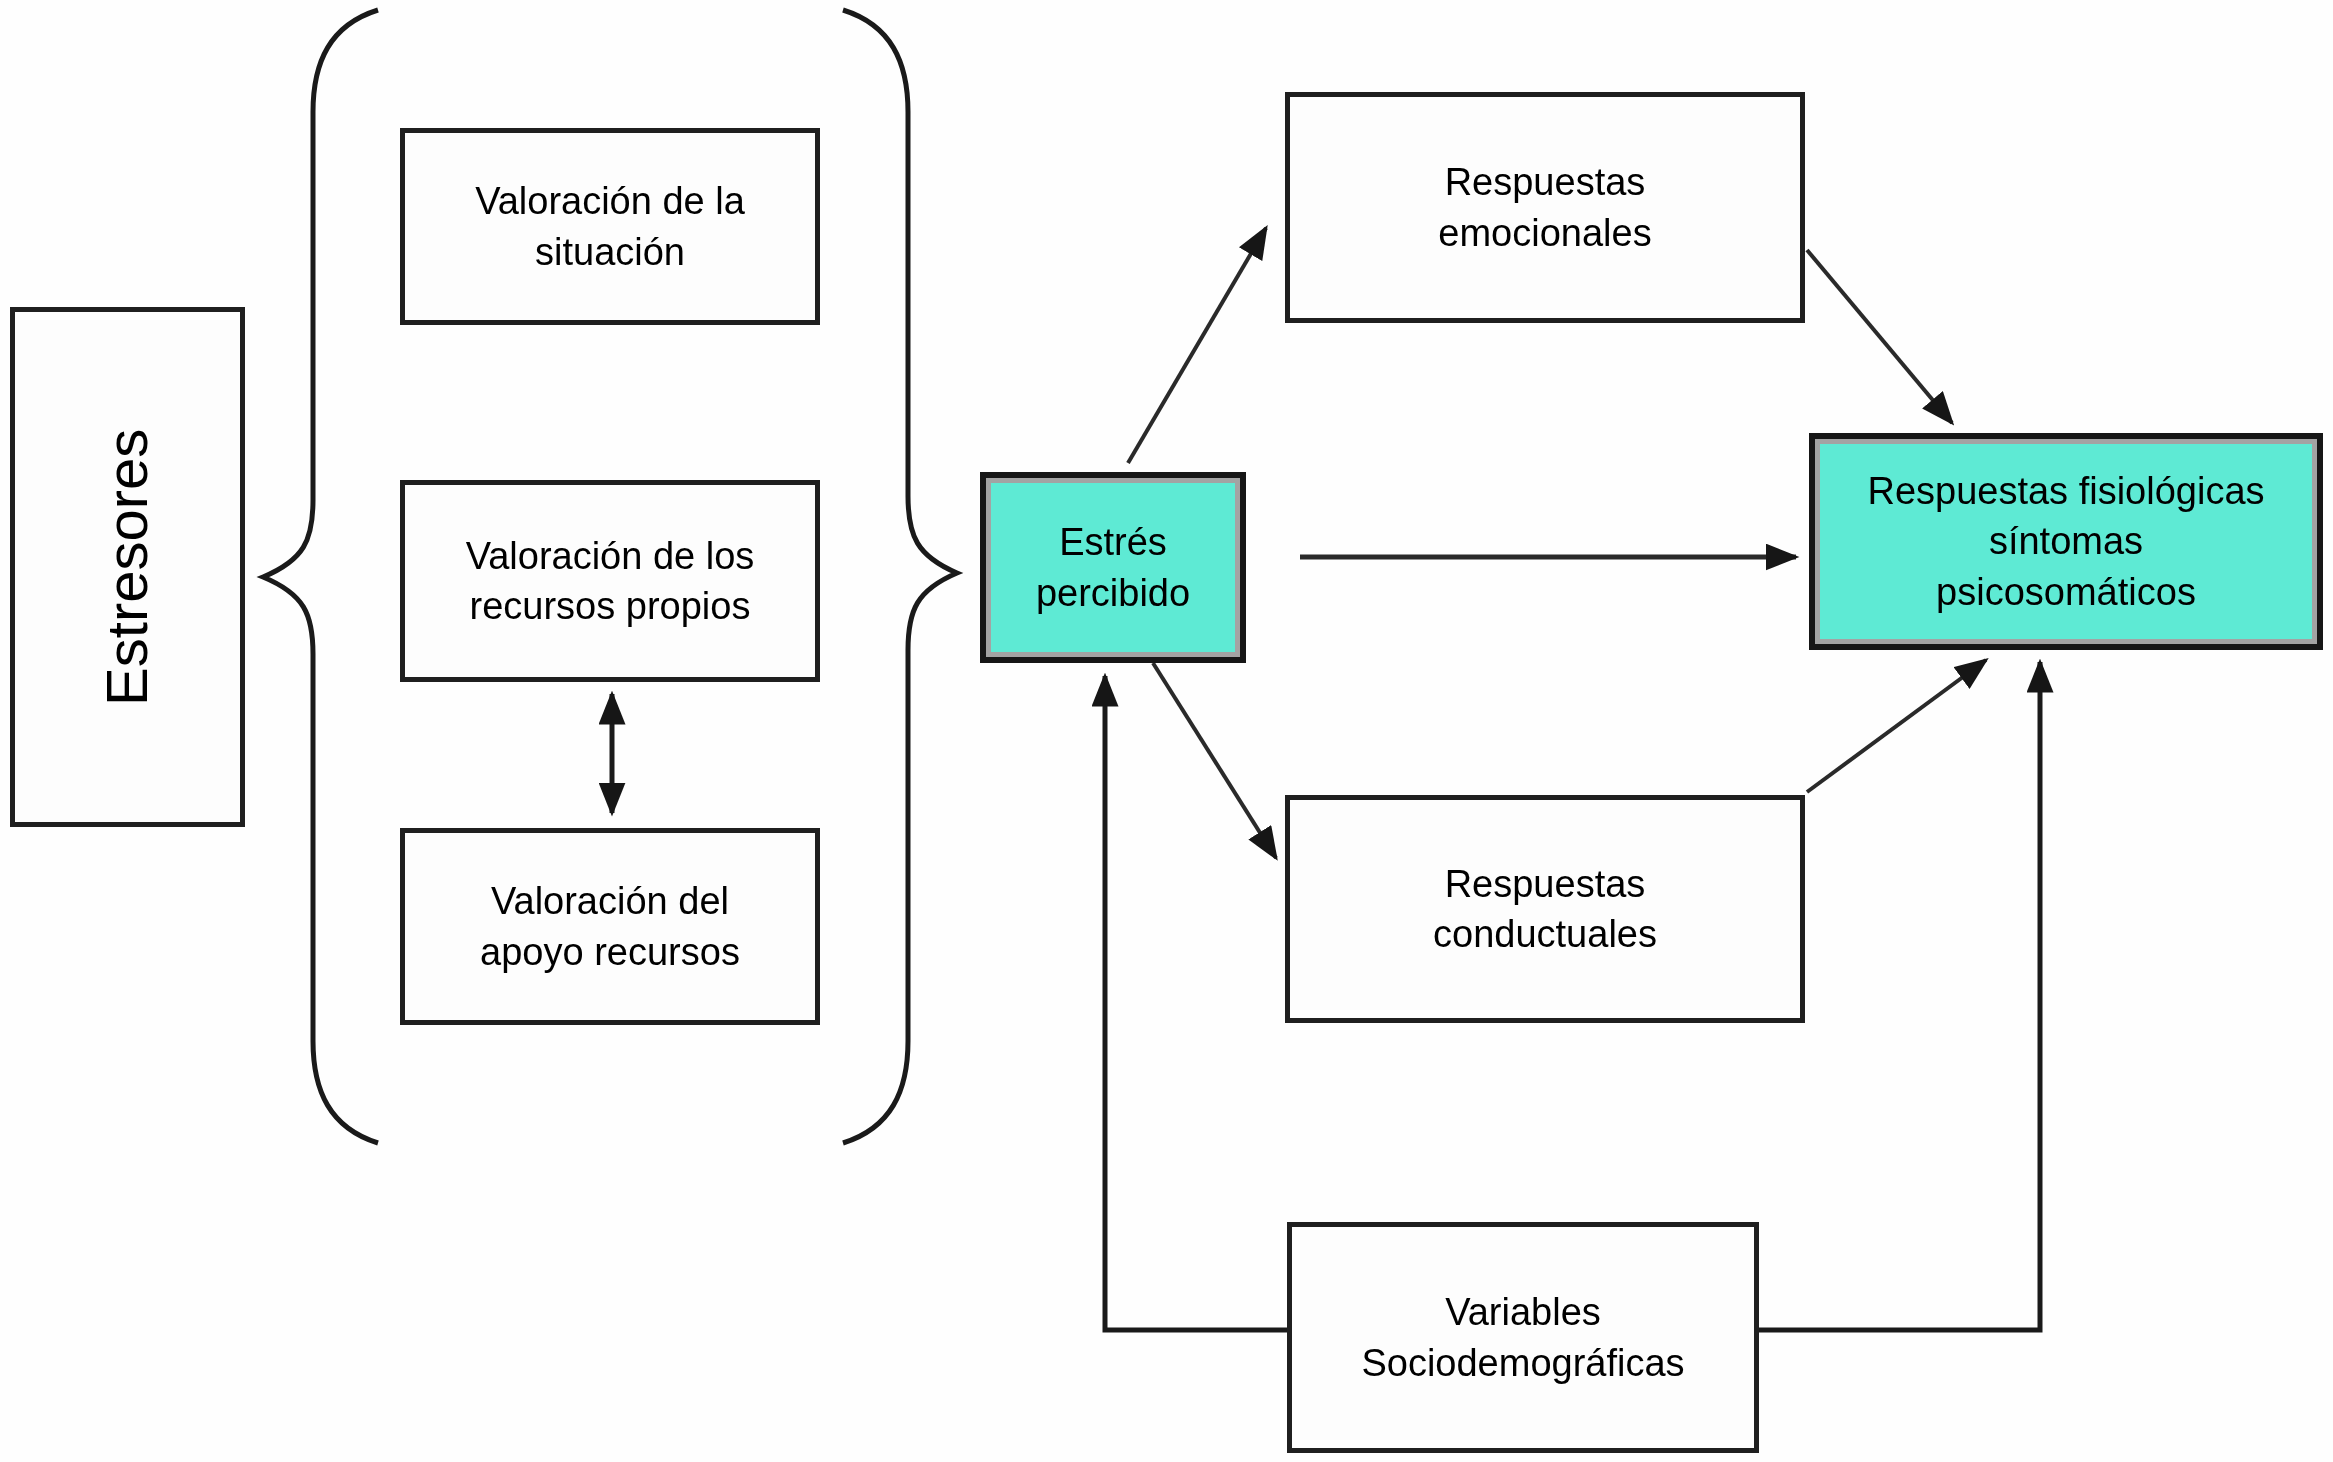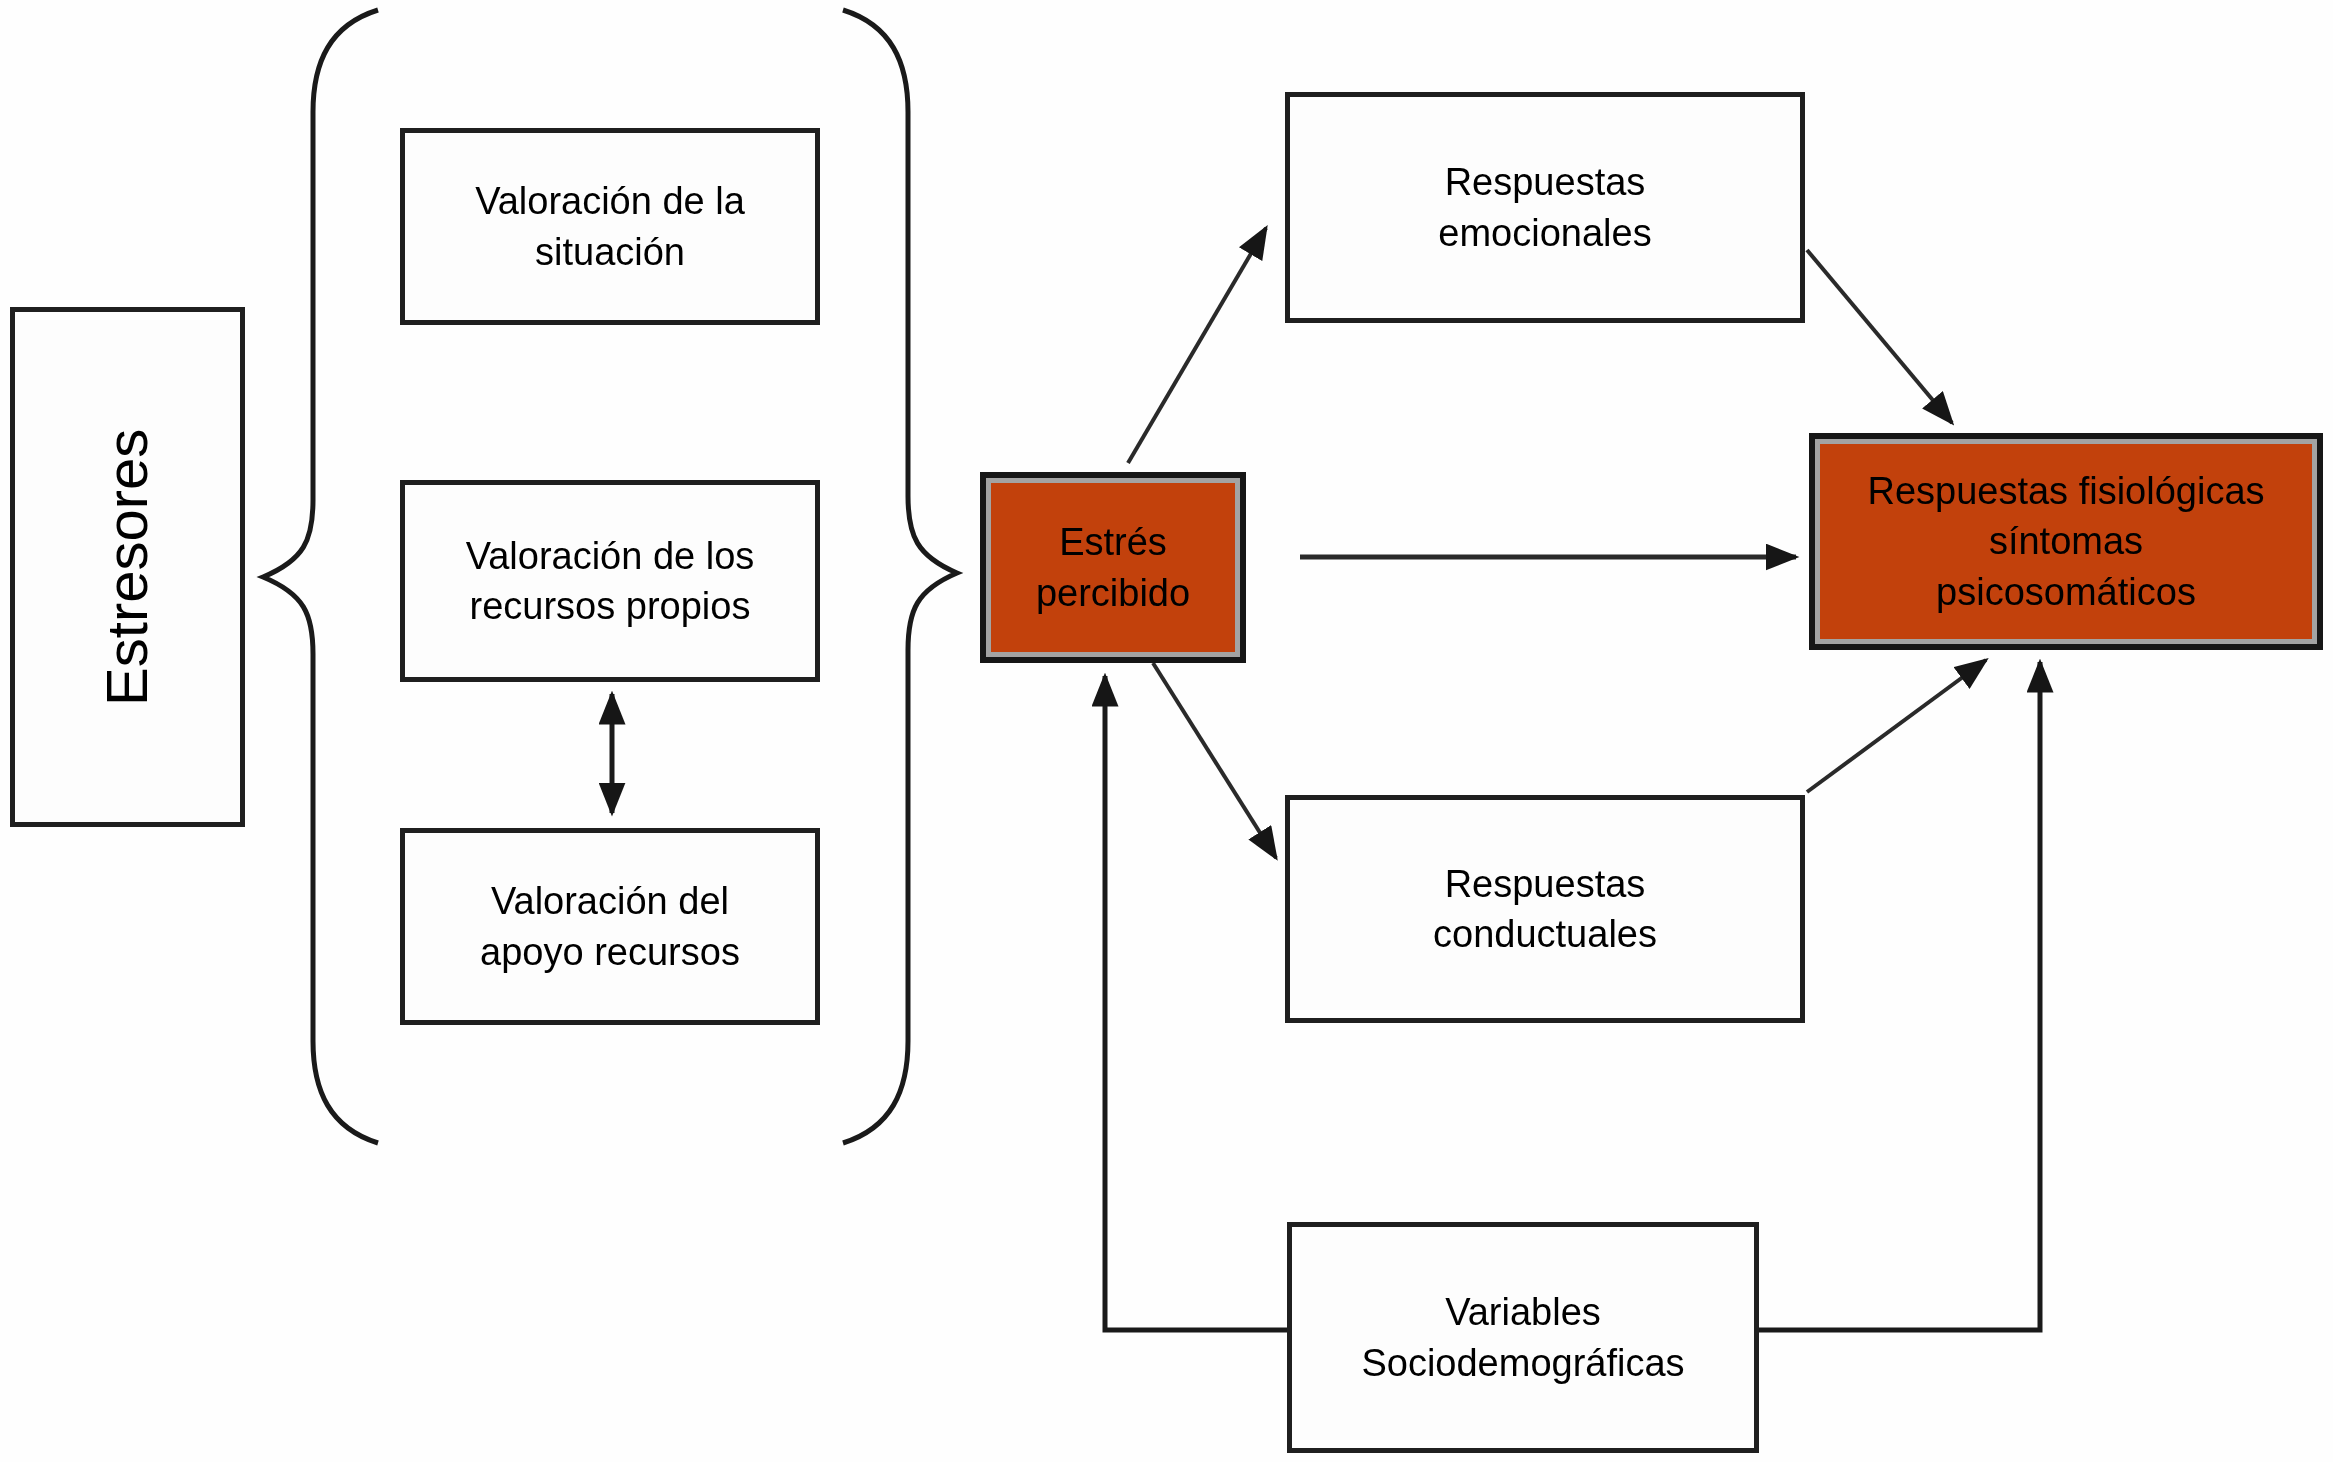--- a/index.html
+++ b/index.html
@@ -42,21 +42,21 @@
   
   .node.double {
     border: 6px solid #161616;
     padding: 0;
   }
   .node.double .inner {
     box-sizing: border-box;
     width: 100%;
     height: 100%;
     border: 5px solid #a3a3a3;
-    background: #c2410c;
+    background: #5eead4;
     display: flex;
     align-items: center;
     justify-content: center;
   }
   
   .node-estresores      { left: 10px;   top: 307px;  width: 235px; height: 520px; }
   .node-estresores .node-label { font-size: 58px; transform: rotate(-90deg); white-space: nowrap; }
   .node-val-situacion   { left: 400px;  top: 128px;  width: 420px; height: 197px; }
   .node-val-recursos    { left: 400px;  top: 480px;  width: 420px; height: 202px; }
   .node-val-apoyo       { left: 400px;  top: 828px;  width: 420px; height: 197px; }

